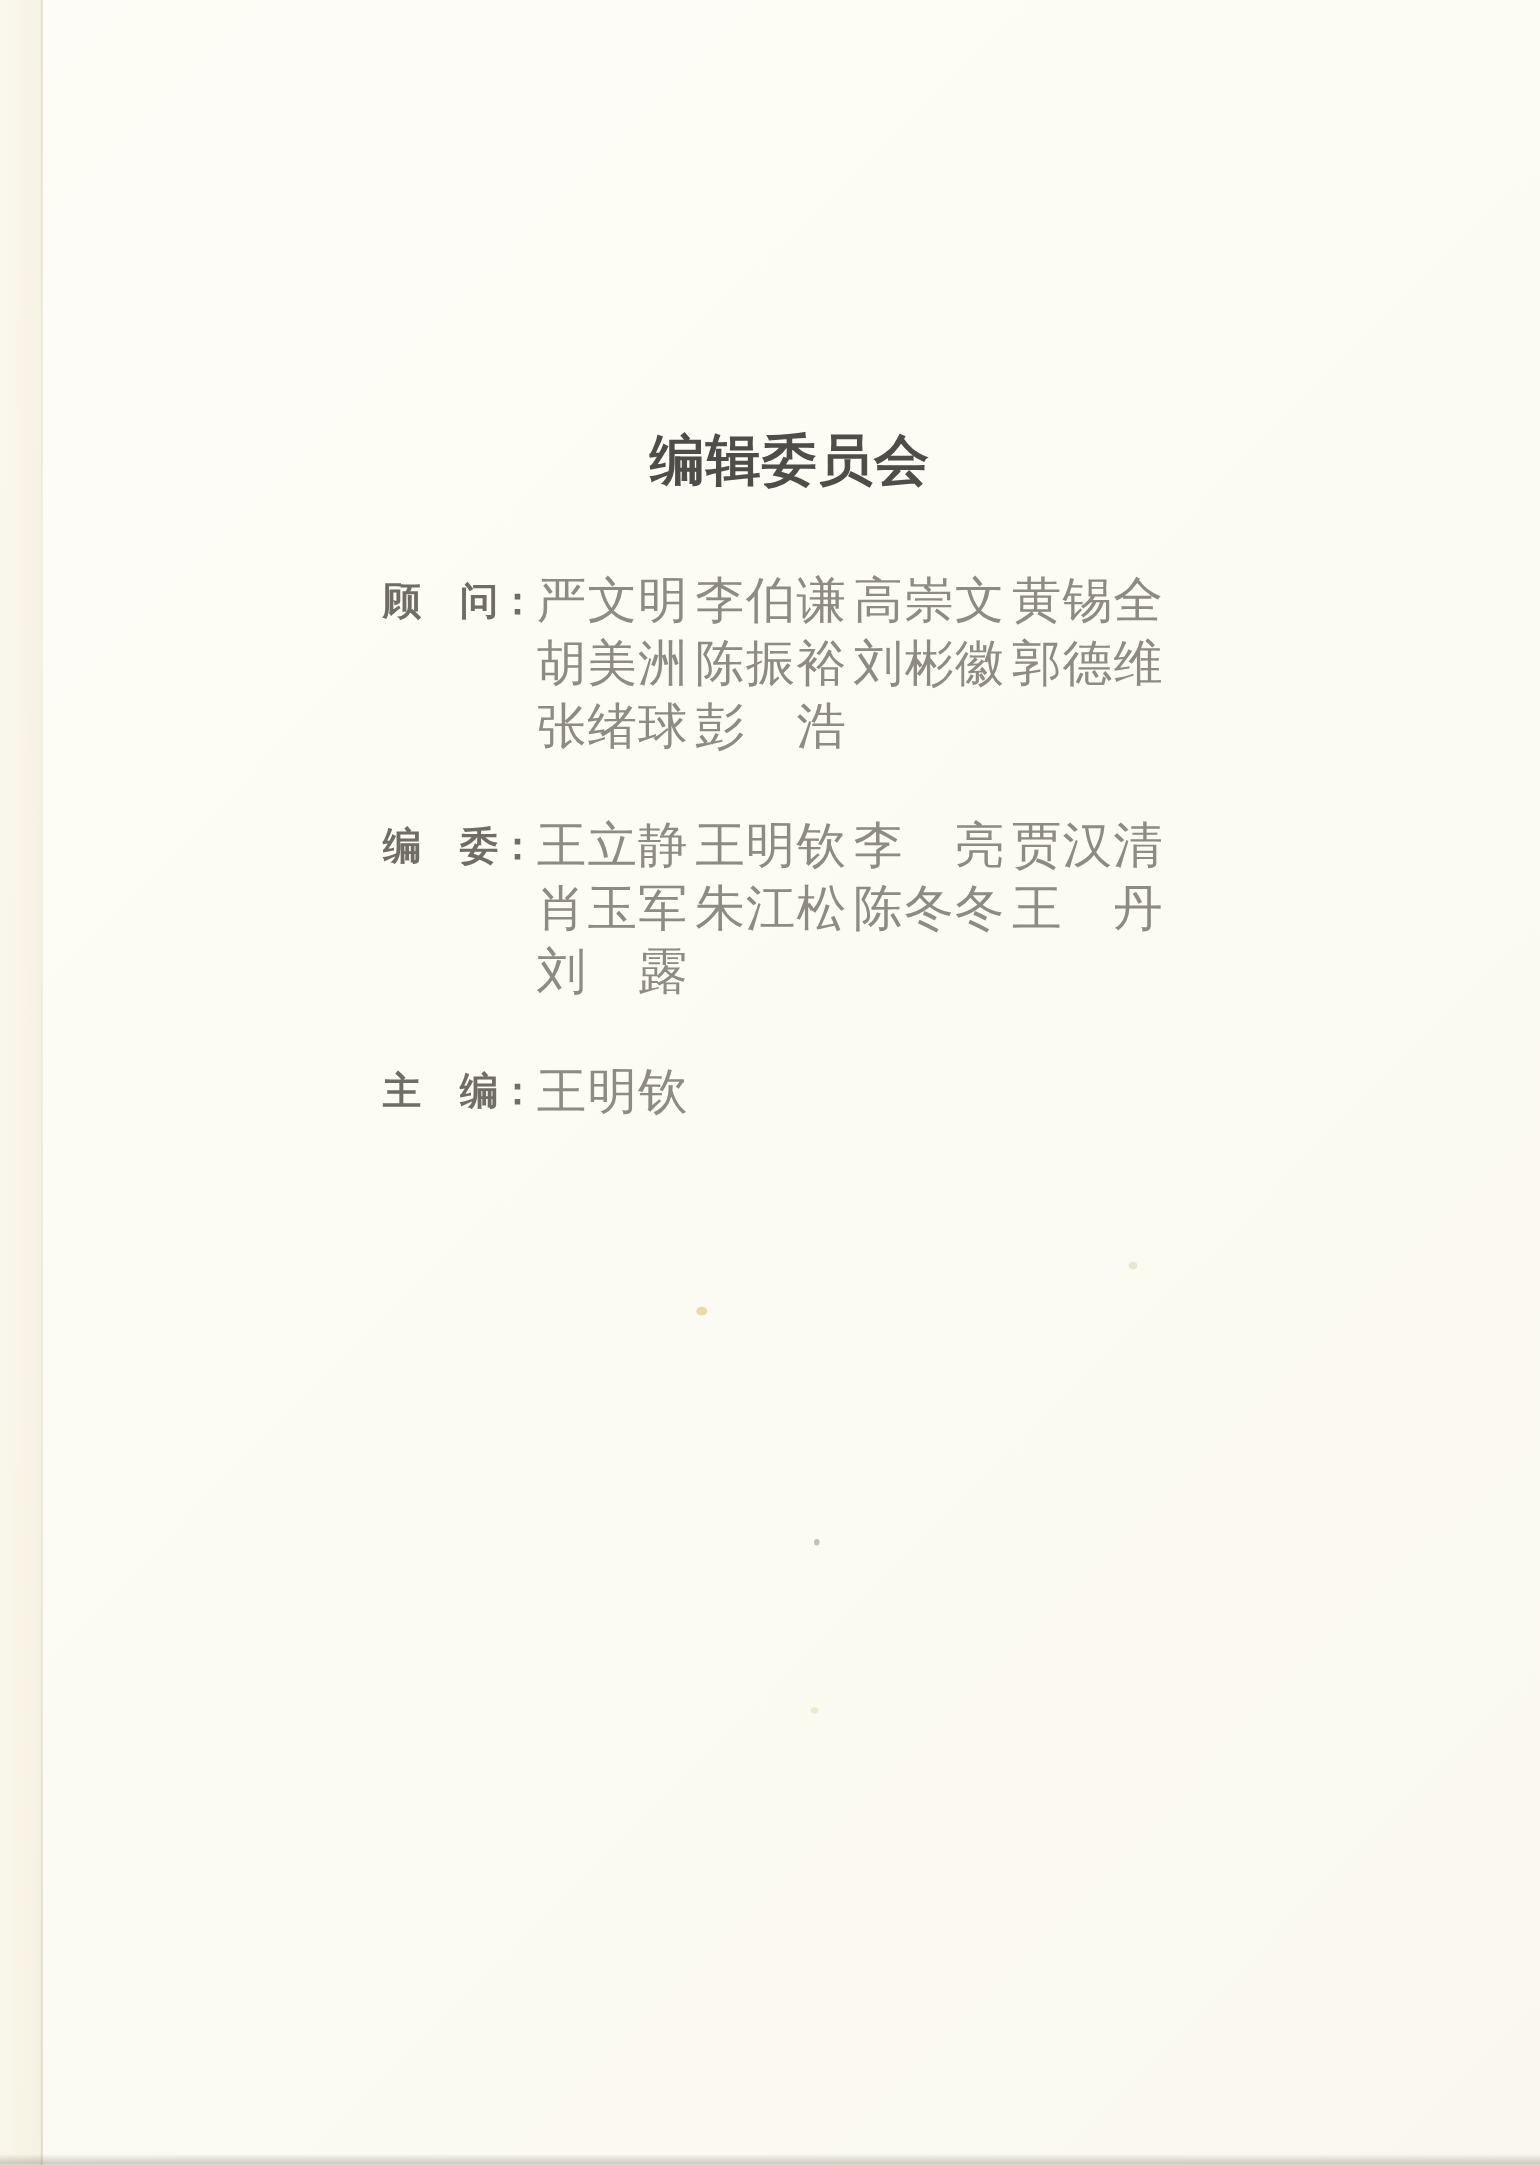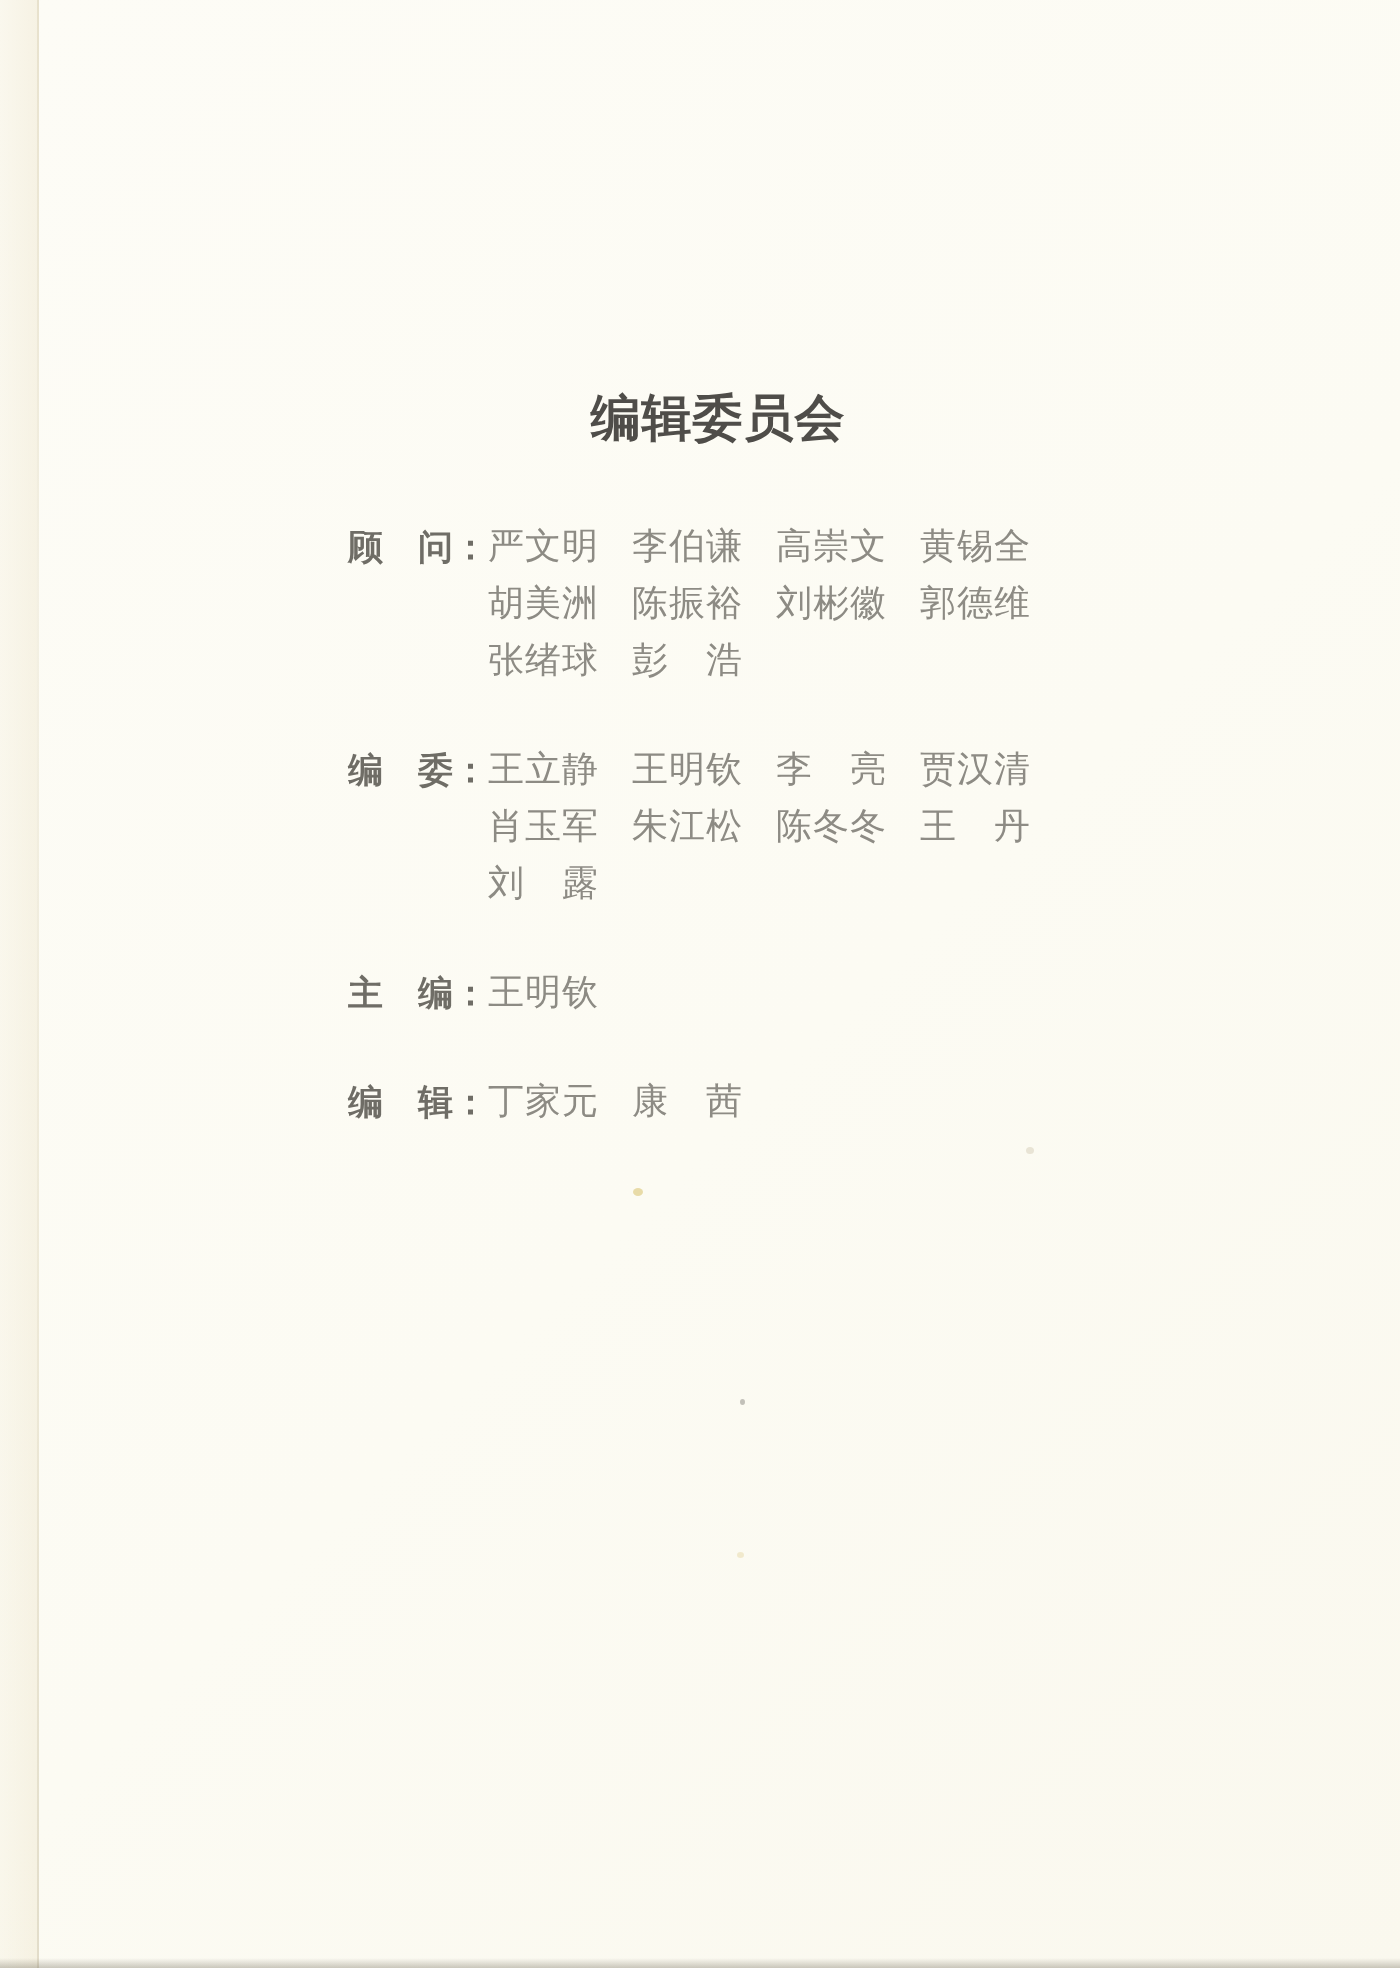--- a/index.html
+++ b/index.html
@@ -90,21 +90,21 @@
     font-size: 35px;
     line-height: 57px;
     color: #6f6d66;
     letter-spacing: 0;
     white-space: pre;
   }
   .names { flex: 1; }
   .row { display: flex; }
   .name {
     flex: 0 0 144px;
-    font-size: 36px;
+    font-size: 45px;
     line-height: 57px;
     color: #8d8b84;
     white-space: pre;
     letter-spacing: 1px;
   }
 </style>
 </head>
 <body>
 
 <div class="page">
@@ -162,29 +162,20 @@
 
     <section class="sec">
       <div class="sec-label">主　编：</div>
       <div class="names">
         <div class="row">
           <span class="name">王明钦</span>
         </div>
       </div>
     </section>
 
-    <section class="sec">
-      <div class="sec-label">编　辑：</div>
-      <div class="names">
-        <div class="row">
-          <span class="name">丁家元</span>
-          <span class="name">康　茜</span>
-        </div>
-      </div>
-    </section>
 
   </div>
 
   <div class="speck speck-yellow-1"></div>
   <div class="speck speck-gray-1"></div>
   <div class="speck speck-faint-1"></div>
   <div class="speck speck-yellow-2"></div>
 
 </div>
 

